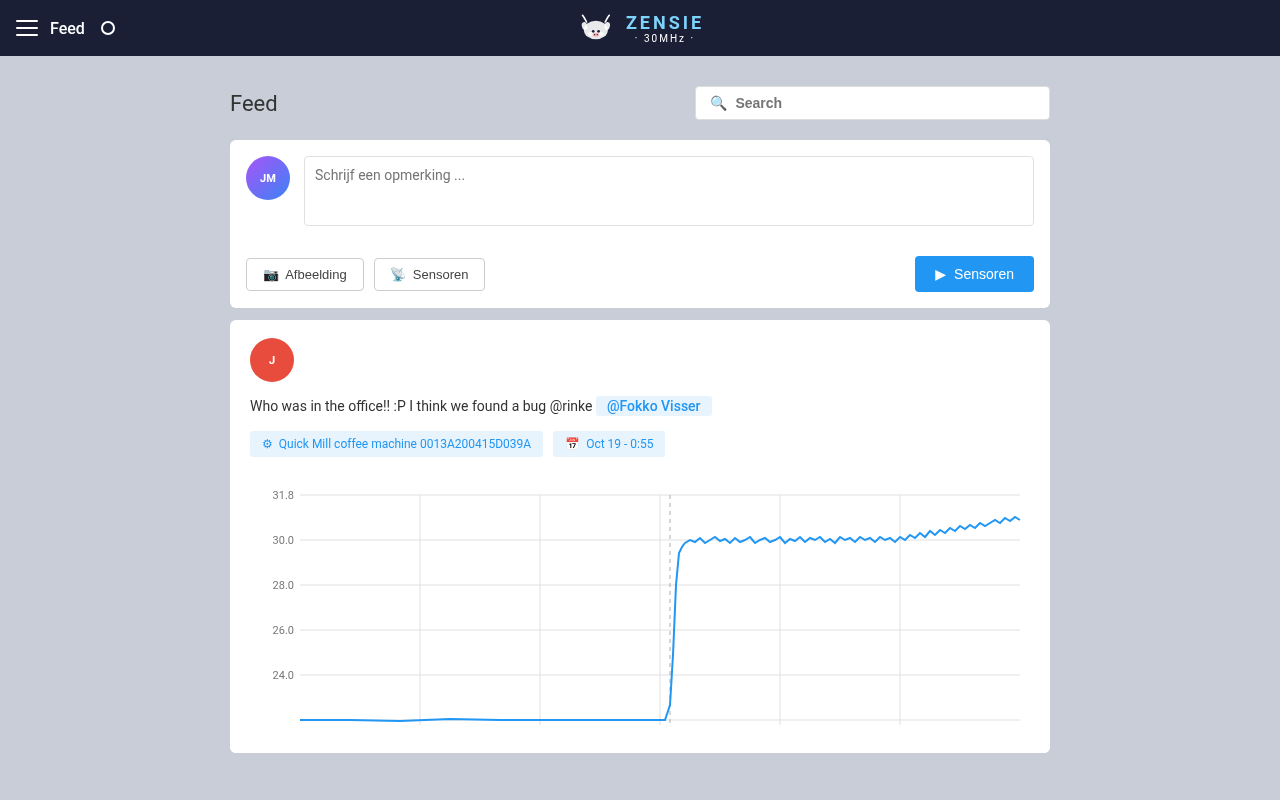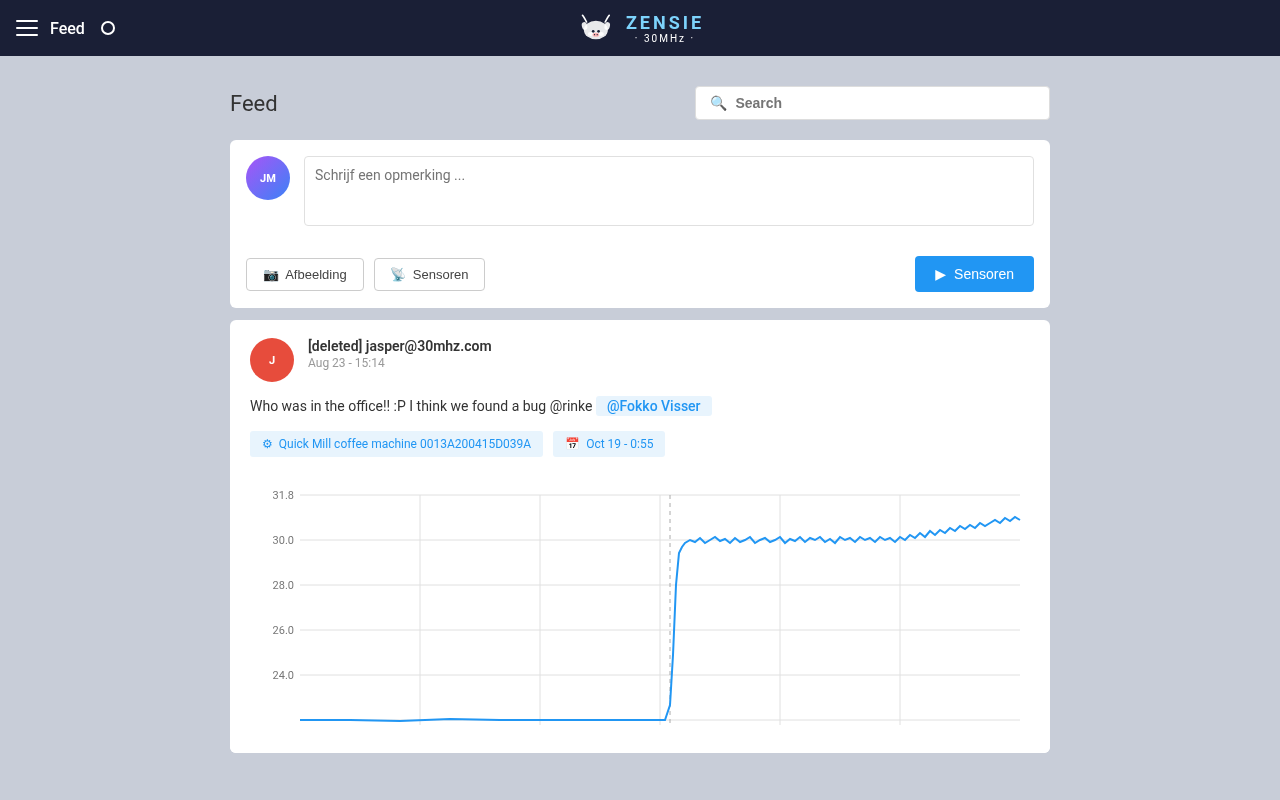--- a/index.html
+++ b/index.html
@@ -363,24 +363,20 @@
         <button class="submit-btn">
           <span>▶</span>
           <span>Sensoren</span>
         </button>
       </div>
     </div>
 
     <div class="post-card">
       <div class="post-header">
         <div class="avatar avatar-j">J</div>
-        <div class="post-meta">
-          <span class="post-author">[deleted] jasper@30mhz.com</span>
-          <span class="post-time">Aug 23 - 15:14</span>
-        </div>
       </div>
       <div class="post-body">
         <span>Who was in the office!! :P I think we found a bug @rinke</span>
         <span class="mention">@Fokko Visser</span>
       </div>
       <div class="post-tags">
         <a class="tag-sensor">
           <span>⚙</span>
           <span>Quick Mill coffee machine 0013A200415D039A</span>
         </a>

